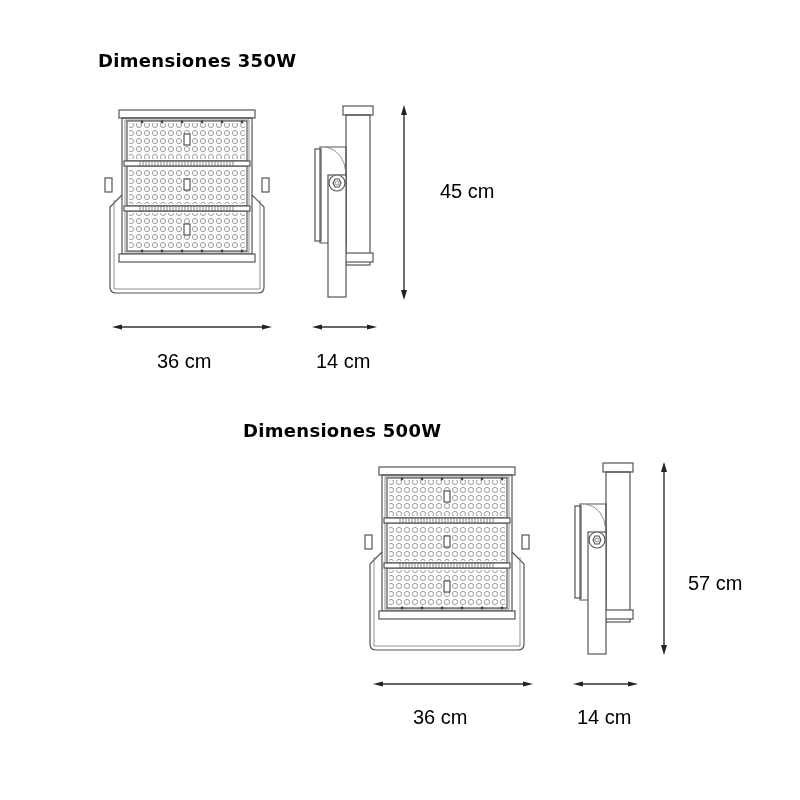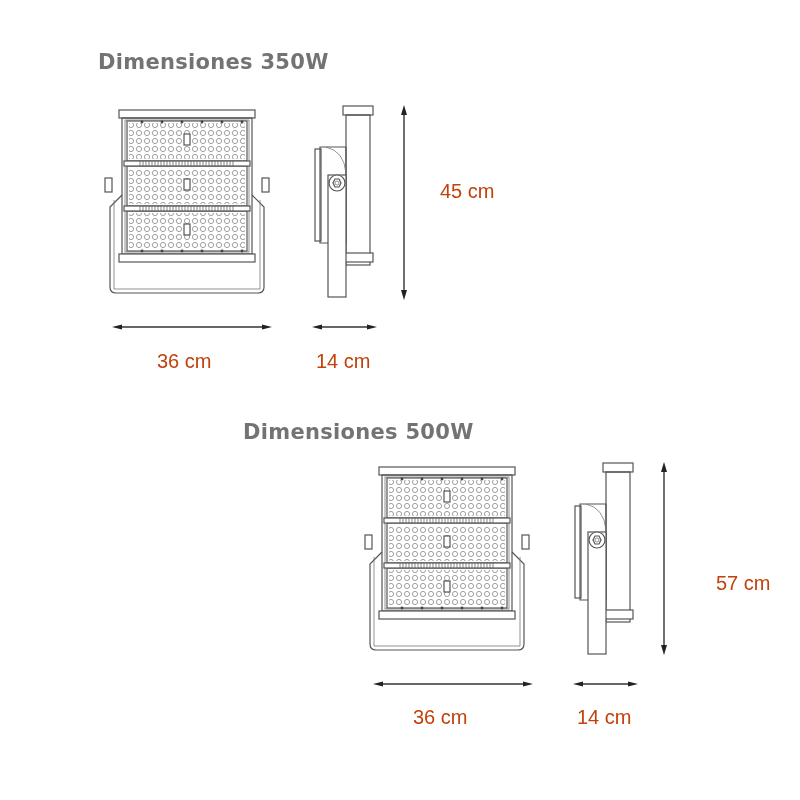--- a/index.html
+++ b/index.html
@@ -1,20 +1,20 @@
 <!DOCTYPE html>
 <html><head>
   <meta charset="utf-8">
   <style>
     html, body { margin: 0; padding: 0; background: #ffffff; }
     body { width: 800px; height: 800px; position: relative; overflow: hidden;
            font-family: "DejaVu Sans", "Liberation Sans", sans-serif; color: #222222; }
-    .title { position: absolute; font-weight: bold; font-size: 21px; letter-spacing: 0.3px; color: #737373; white-space: nowrap; }
+    .title { position: absolute; font-weight: bold; font-size: 18px; letter-spacing: 0.3px; color: #000000; white-space: nowrap; }
     .dim-label { position: absolute; font-family: "Liberation Sans", "DejaVu Sans", sans-serif;
-                 font-size: 20px; color: #c2410c; white-space: nowrap; text-align: right; }
+                 font-size: 20px; color: #000000; white-space: nowrap; text-align: right; }
     svg { position: absolute; overflow: visible; }
     .stroke { fill: none; stroke: #555555; stroke-width: 1.2; }
     .thin { fill: none; stroke: #777777; stroke-width: 0.8; }
     .fillw { fill: #ffffff; stroke: #555555; stroke-width: 1.2; }
     .arrowline { stroke: #333333; stroke-width: 1.4; fill: none; }
     .arrowhead { fill: #222222; }
   </style>
 </head>
 <body>
 
@@ -171,21 +171,21 @@
   <circle class="fillw" cx="27" cy="80" r="8"></circle>
   <polygon class="stroke" points="23,80 25,76 29,76 31,80 29,84 25,84"></polygon>
   <circle class="thin" cx="27" cy="80" r="2"></circle>
 </svg>
 
 <svg style="left:658px; top:462px;" width="12" height="193" viewBox="0 0 12 193">
   <line class="arrowline" x1="6" y1="4" x2="6" y2="189"></line>
   <polygon class="arrowhead" points="6,0 3,10 9,10"></polygon>
   <polygon class="arrowhead" points="6,193 3,183 9,183"></polygon>
 </svg>
-<div class="dim-label" style="left:688px; top:572px;margin-left:28px;">57 cm</div>
+<div class="dim-label" style="left:688px; top:572px;">57 cm</div>
 
 <svg style="left:373px; top:678px;" width="160" height="12" viewBox="0 0 160 12">
   <line class="arrowline" x1="4" y1="6" x2="156" y2="6"></line>
   <polygon class="arrowhead" points="0,6 10,3.5 10,8.5"></polygon>
   <polygon class="arrowhead" points="160,6 150,3.5 150,8.5"></polygon>
 </svg>
 <div class="dim-label" style="left:413px; top:706px;">36 cm</div>
 
 <svg style="left:573px; top:678px;" width="65" height="12" viewBox="0 0 65 12">
   <line class="arrowline" x1="4" y1="6" x2="61" y2="6"></line>

